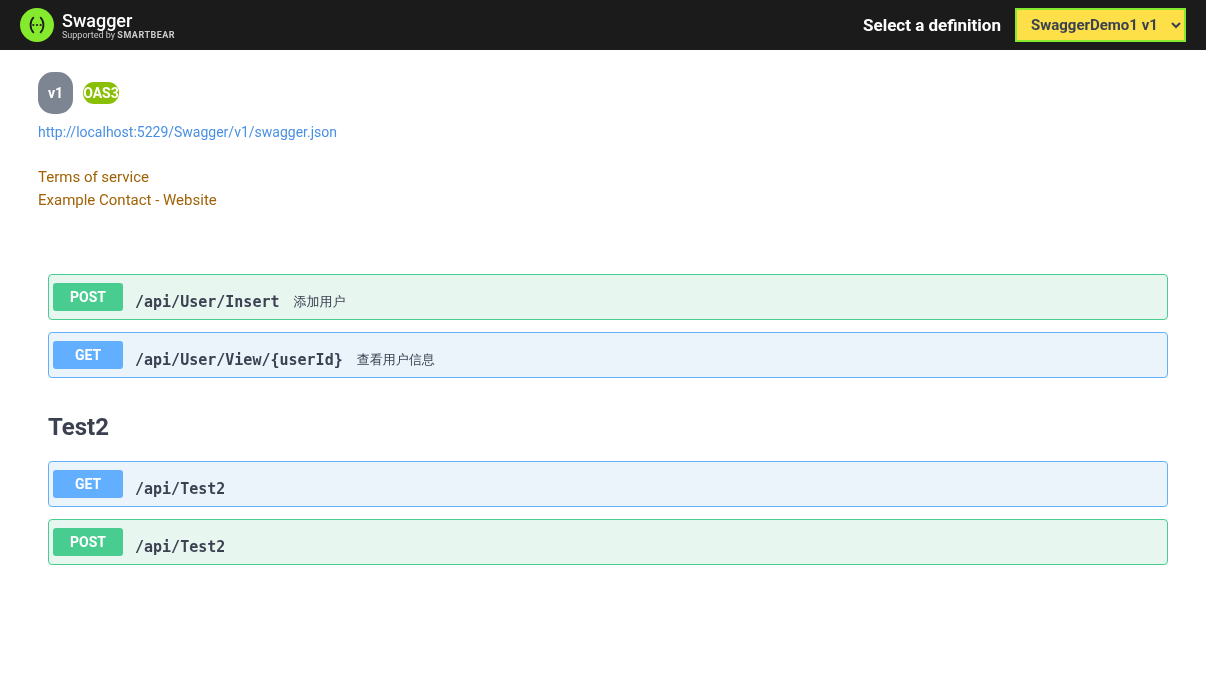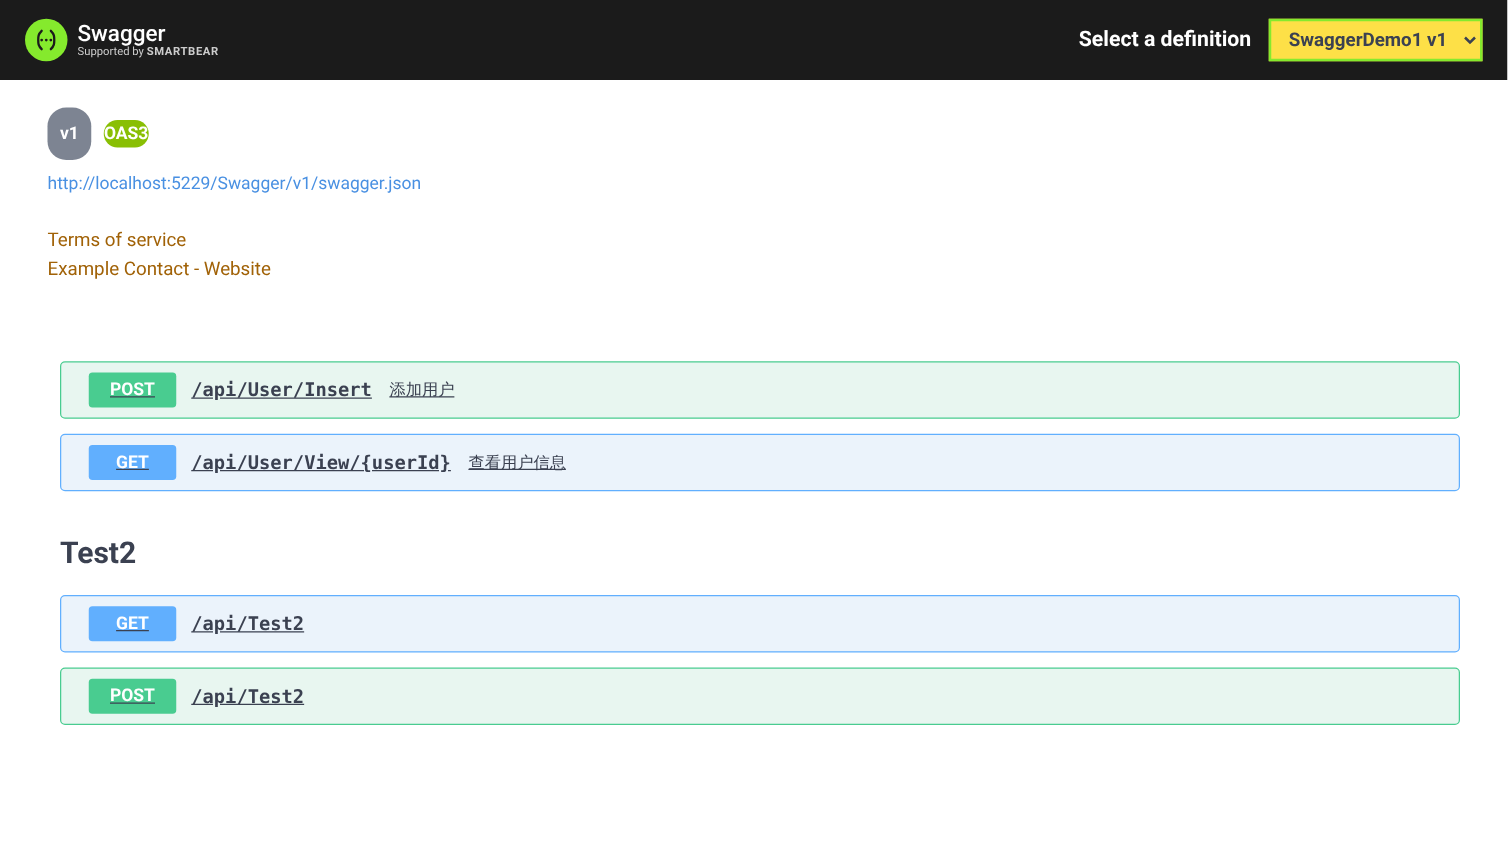--- a/index.html
+++ b/index.html
@@ -1,18 +1,18 @@
 <!DOCTYPE html>
 <html><head>
   <meta charset="utf-8">
   <style>
     * { margin: 0; padding: 0; box-sizing: border-box; }
     body { font-family: -apple-system, BlinkMacSystemFont, "Segoe UI", Roboto, sans-serif; background: #fff; color: #3b4151; }
     
-    .topbar { background: #1b1b1b; height: 64px; display: flex; align-items: center; padding: 0 20px; }
+    .topbar { background: #1b1b1b; height: 50px; display: flex; align-items: center; padding: 0 20px; }
     .topbar-left { display: flex; align-items: center; flex: 1; }
     .swagger-logo { display: flex; align-items: center; gap: 8px; }
     .swagger-icon { width: 34px; height: 34px; border-radius: 50%; background: #85ea2d; display: flex; align-items: center; justify-content: center; }
     .swagger-icon svg { width: 22px; height: 22px; }
     .swagger-text { color: #fff; font-size: 18px; font-weight: 500; }
     .smartbear { font-size: 9px; color: #ccc; display: block; margin-top: -1px; }
     .smartbear strong { font-weight: 700; letter-spacing: 0.5px; }
     .topbar-right { display: flex; align-items: center; gap: 14px; }
     .select-label { color: #fff; font-weight: 700; font-size: 17px; }
     .definition-select { background: #fde047; border: 2px solid #85ea2d; color: #3b4151; padding: 5px 10px; font-weight: 700; font-size: 15px; border-radius: 0; min-width: 140px; font-family: inherit; }
@@ -27,21 +27,21 @@
     
     .description { font-size: 15px; color: #3b4151; margin-bottom: 22px; }
     
     .links-block a { color: #a16207; display: block; font-size: 15px; margin-bottom: 5px; text-decoration: none; }
     
     .tag-section { margin-top: 65px; padding-left: 10px; }
     .tag-header { display: flex; align-items: baseline; gap: 15px; margin-bottom: 20px; cursor: pointer; }
     .tag-header h2 { font-size: 24px; font-weight: 700; color: #3b4151; }
     .tag-desc { font-size: 14px; color: #3b4151; }
     
-    .operation { border-radius: 4px; margin-bottom: 12px; display: flex; align-items: center; padding: 8px 22px; cursor: pointer; text-decoration: underline; }
+    .operation { border-radius: 4px; margin-bottom: 12px; display: flex; align-items: flex-end; padding: 8px 4px; cursor: pointer; }
     .op-post { background: #e8f6f0; border: 1px solid #49cc90; }
     .op-get { background: #ebf3fb; border: 1px solid #61affe; }
     
     .method { color: #fff; font-weight: 700; font-size: 14px; min-width: 70px; text-align: center; padding: 6px 0; border-radius: 3px; }
     .method-post { background: #49cc90; }
     .method-get { background: #61affe; }
     
     .path { font-family: Consolas, Monaco, monospace; font-weight: 700; font-size: 15px; color: #3b4151; margin-left: 12px; }
     .summary { font-size: 13px; color: #3b4151; margin-left: 14px; font-family: "Microsoft YaHei", sans-serif; }
     

